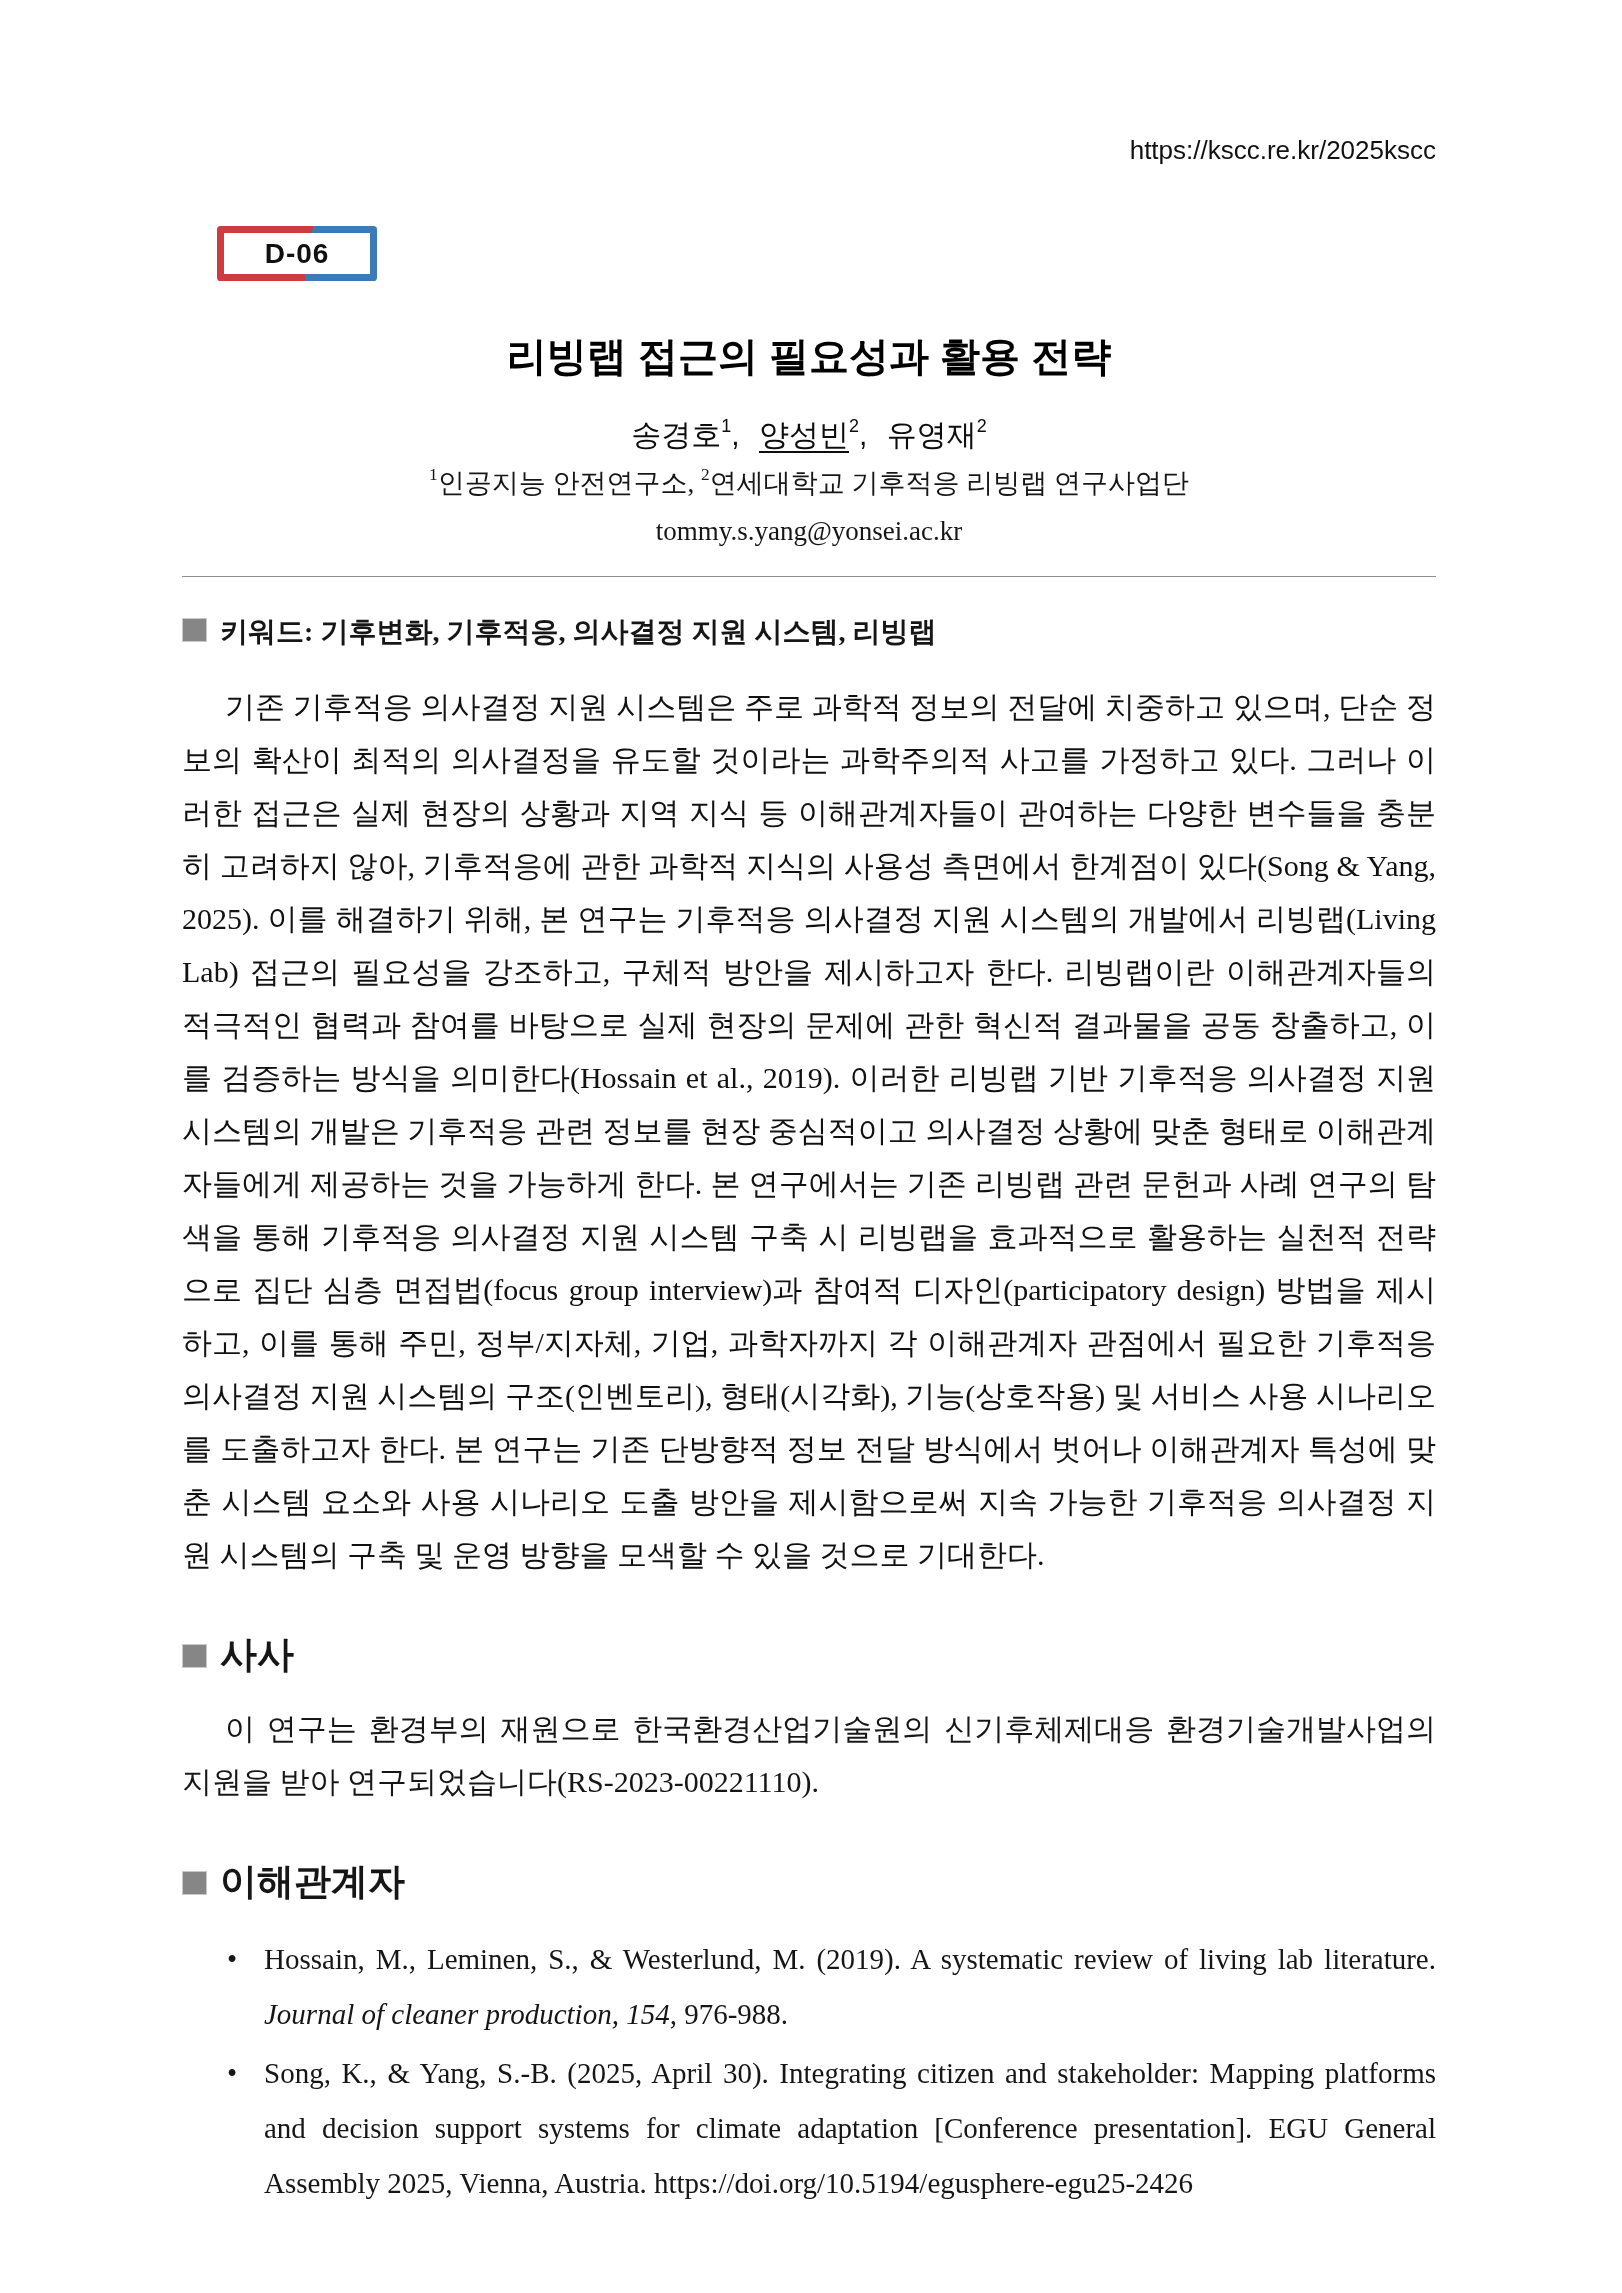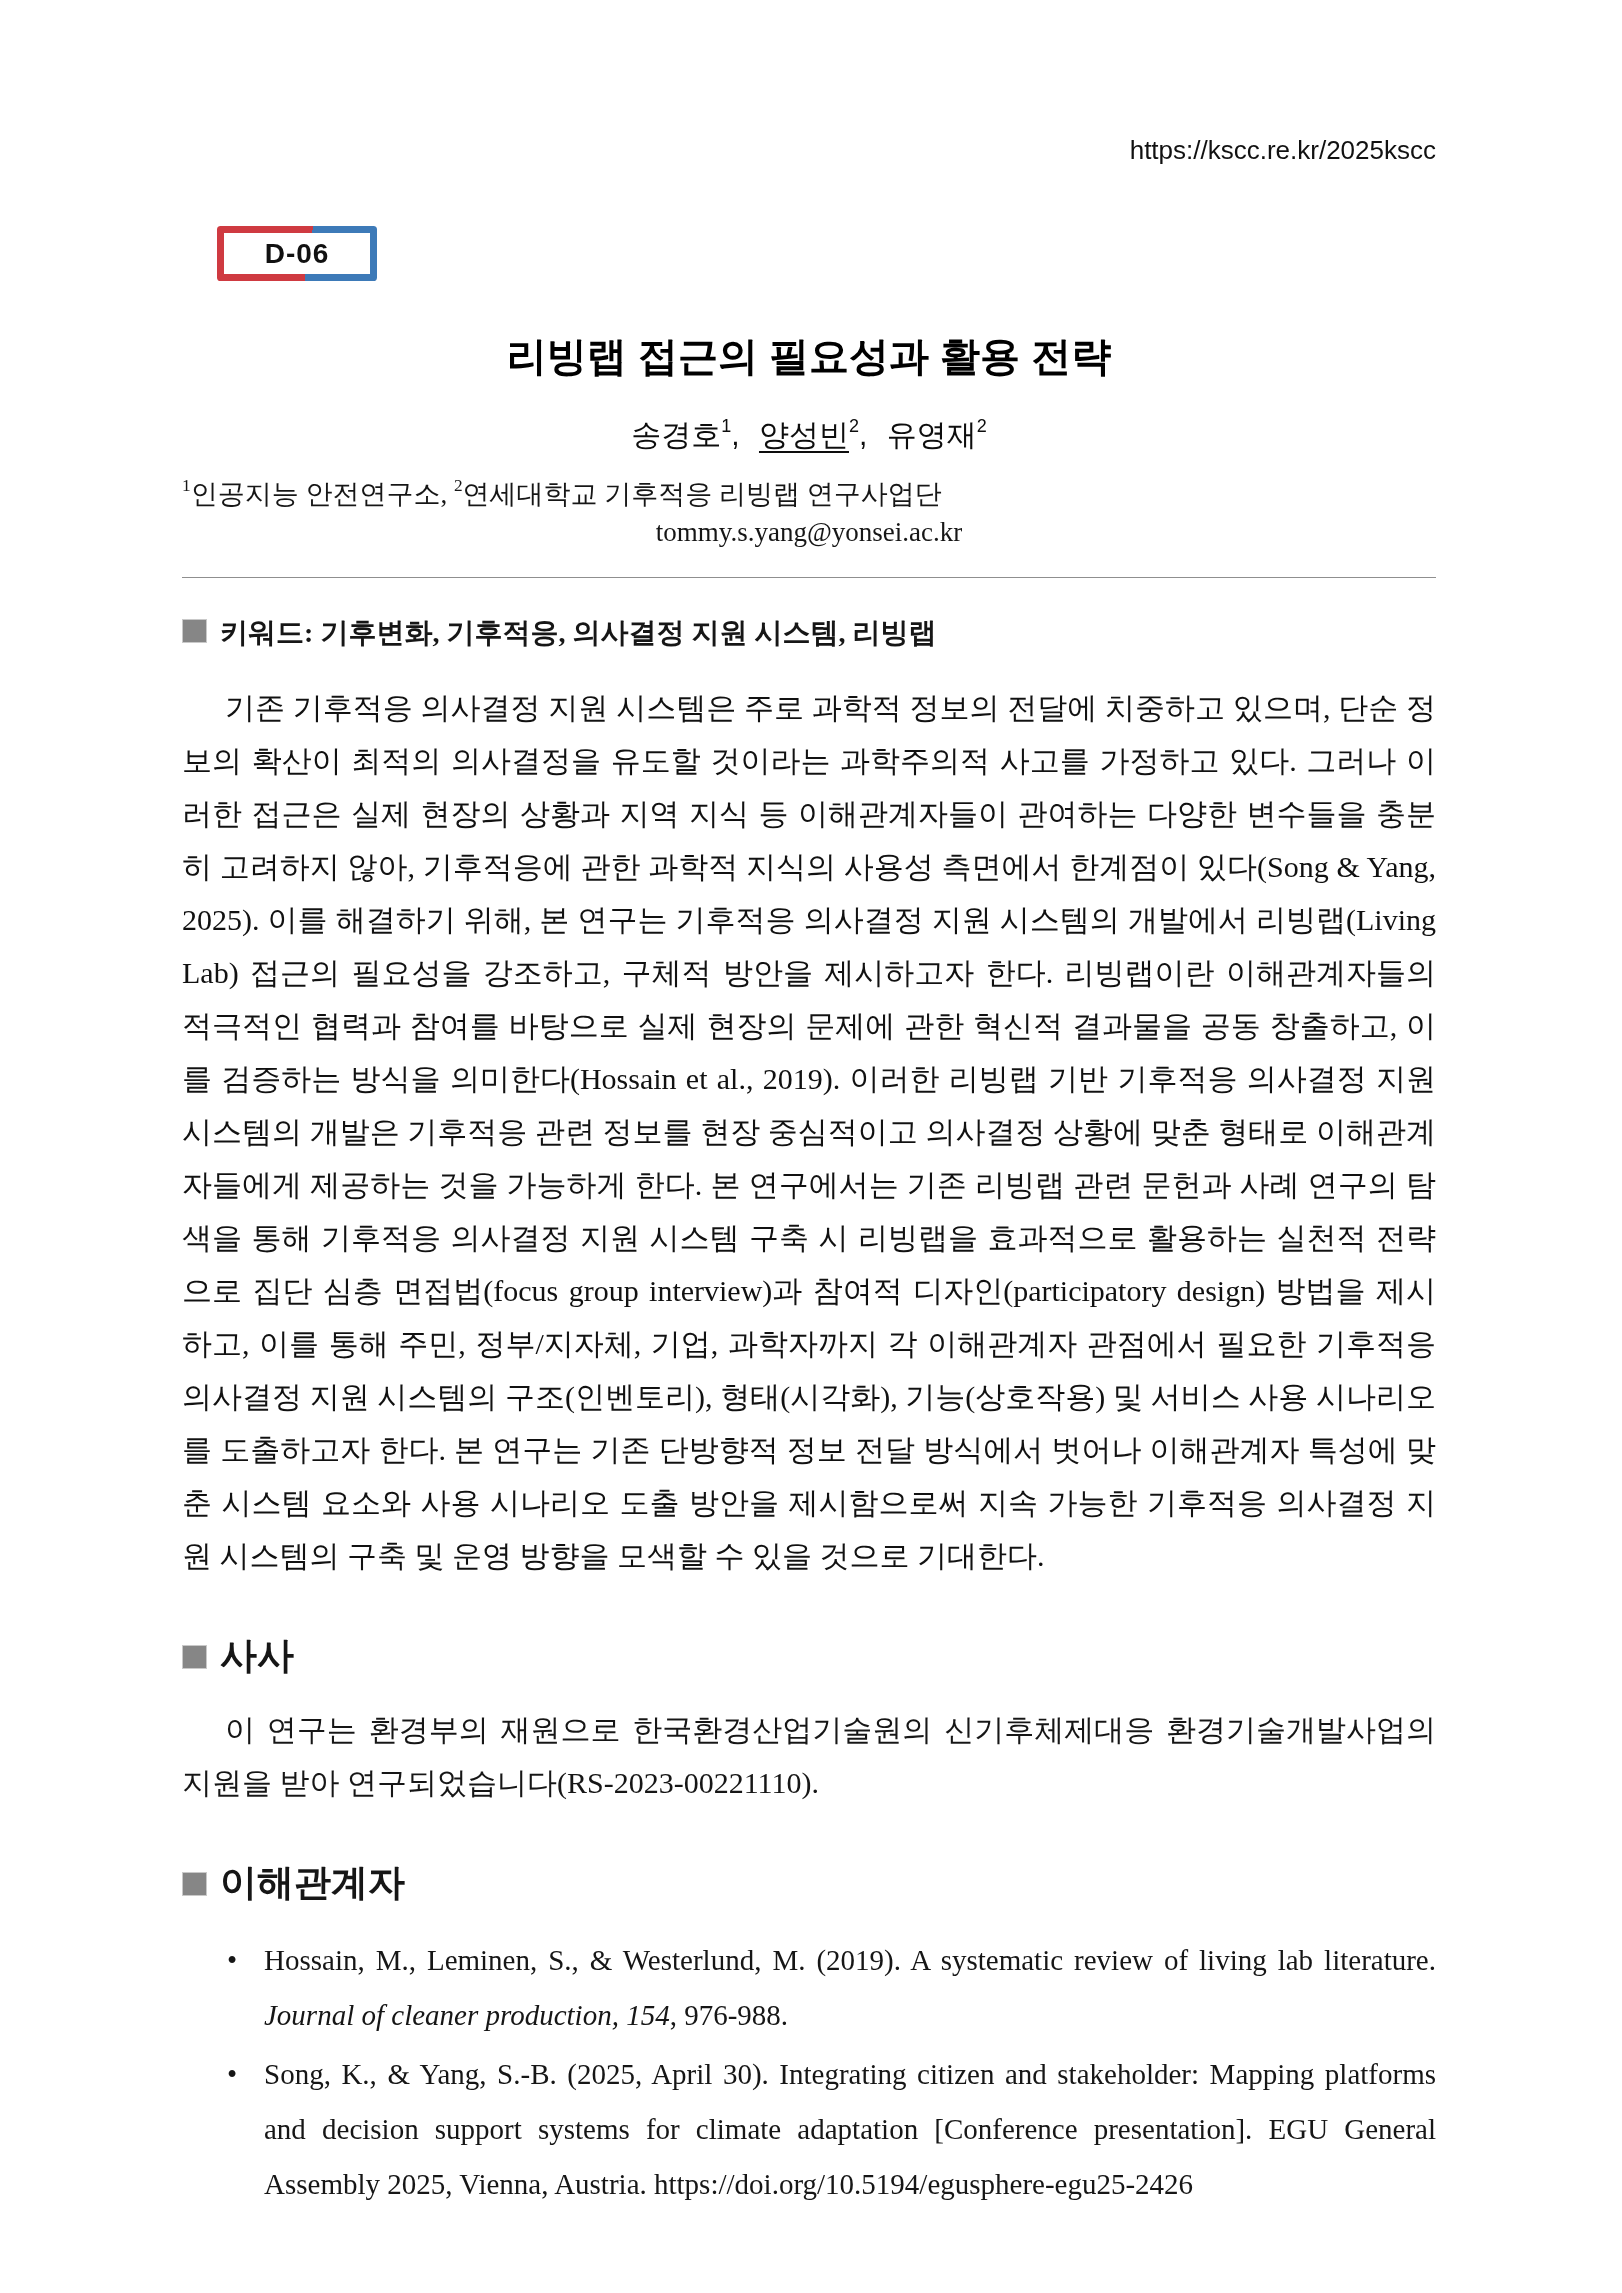--- a/index.html
+++ b/index.html
@@ -51,23 +51,23 @@
     margin-top:23.6px;
     text-align:center;
     font-family:"Liberation Sans","DejaVu Sans",sans-serif;
     font-size:30px;
     color:#0d0d0d;
   }
   .authors-line sup { font-size:18px; vertical-align:12.7px; }
   .author-underlined { text-decoration:underline; text-underline-offset:6.4px; text-decoration-thickness:1.8px; }
   .author-sep { letter-spacing:5.5px; }
 
-  .affil-line { margin-top:20px; font-size:27px; }
+  .affil-line { margin-top:9px; text-align:center; font-size:27px; }
   .affil-line sup { font-size:17.3px; vertical-align:11.8px; }
-  .email-line { margin-top:5px; text-align:center; font-size:27px; }
+  .email-line { margin-top:15px; text-align:center; font-size:27px; }
 
   .divider {
     margin-top:29px;
     border:none;
     border-top:1.8px solid #8f8f8f;
     width:100%;
   }
 
   .keywords-line { margin-top:36px; font-weight:700; font-size:28px; }
   .gray-square {

